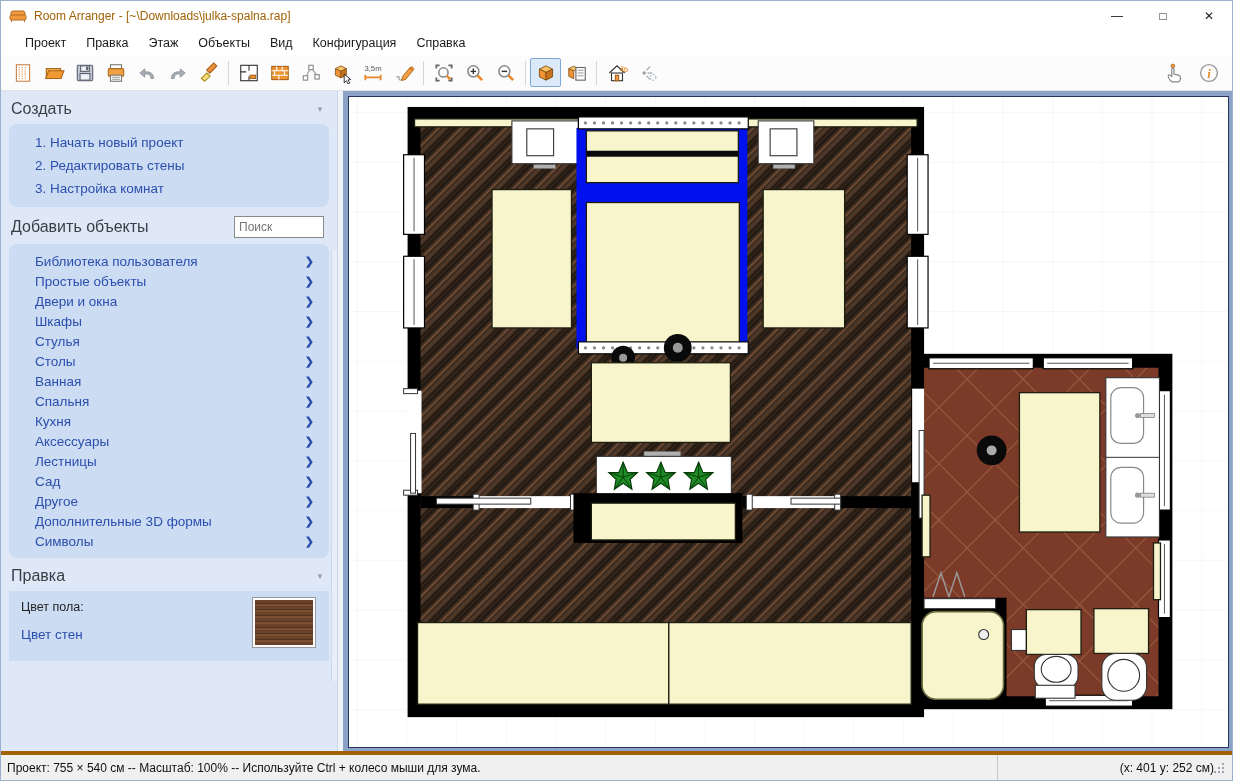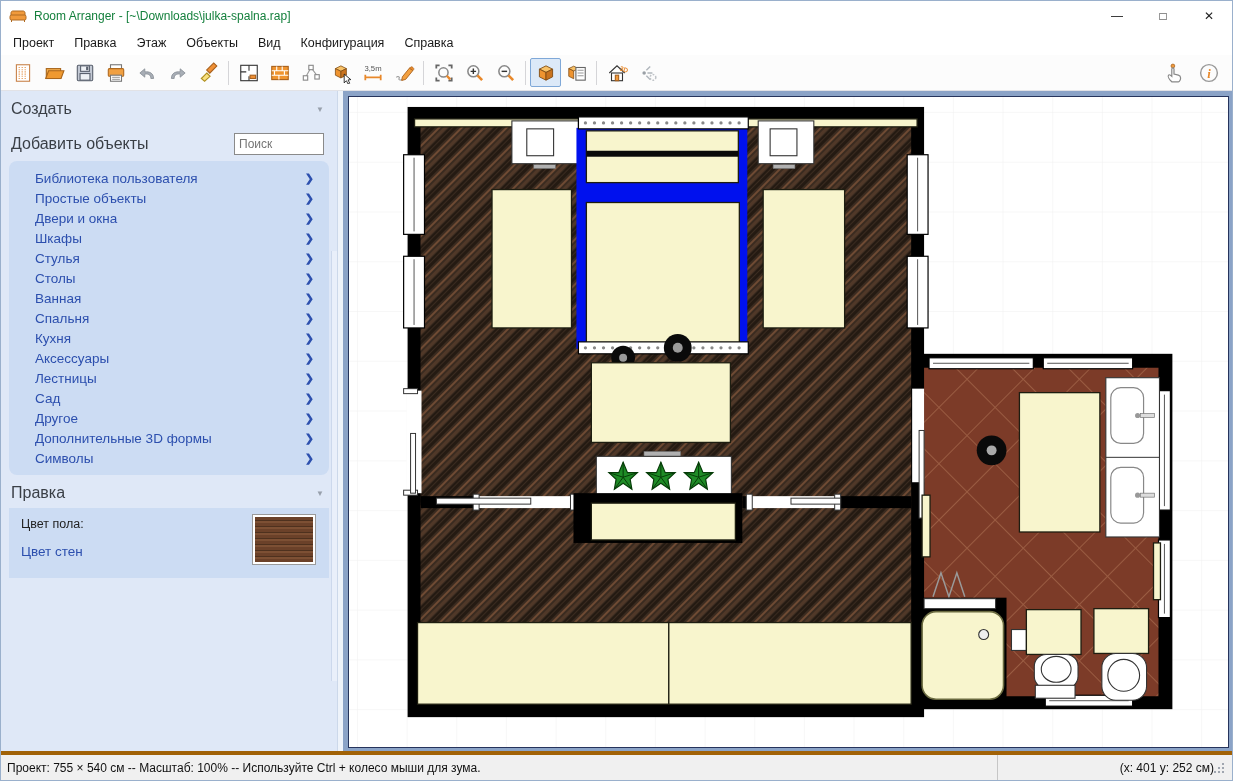--- a/index.html
+++ b/index.html
@@ -1,25 +1,25 @@
 <!DOCTYPE html>
 <html style="--accent-orange: #e8882a; --link-blue: #2c4fae; --sidebar-bg: #dfe8f7; --sidebar-box: #ccdcf3; --header-text: #3a3f46; --status-bg: #f0f0f0; --canvas-frame: #8ba3c7; --canvas-frame-edge: #26345c; --grid-line: #efefef; --wall: #000000; --wood-base: #3a2b20; --wood-dark: #241a12; --wood-light: #6e4a33; --wood-mid: #503828; --tile-base: #7c3b28; --tile-line: #9a5c42; --cream: #f8f5cd; --bed-blue: #0011ee; --star-green: #1e8b26; --swatch-wood: #6b4129;"><head>
 <meta charset="utf-8">
 <style>
   html,body{margin:0;padding:0;background:#d4d4d4;font-family:"Liberation Sans",sans-serif;}
   .window{width:1231px;height:779px;border:1px solid #9ab0cc;background:#fff;display:flex;flex-direction:column;overflow:hidden;}
 
   
   .titlebar{height:30px;display:flex;align-items:center;padding-left:8px;background:#fff;flex:0 0 auto;}
-  .title-text{font-size:12px;color:#15803d;margin-left:7px;}
+  .title-text{font-size:12px;color:#a16207;margin-left:7px;}
   .win-controls{margin-left:auto;display:flex;height:100%;}
   .win-btn{width:46px;display:flex;align-items:center;justify-content:center;font-size:12px;color:#222;}
 
   
-  .menubar{height:24px;display:flex;align-items:center;padding-left:2px;font-size:12.5px;color:#1a1a1a;background:#fff;flex:0 0 auto;}
+  .menubar{height:24px;display:flex;align-items:center;padding-left:14px;font-size:12.5px;color:#1a1a1a;background:#fff;flex:0 0 auto;}
   .menu-item{padding:3px 10px;}
 
   
   .toolbar{height:35px;display:flex;align-items:center;padding:0 8px 0 6px;background:#fcfcfc;border-bottom:1px solid #e2e2e6;flex:0 0 auto;}
   .tb{width:31px;height:29px;display:flex;align-items:center;justify-content:center;background:none;border:1px solid transparent;padding:0;}
   .tb svg{width:22px;height:22px;}
   .tb.pressed{background:#dce9f8;border:1px solid #7fa8d8;border-radius:2px;}
   .tb-sep{width:1px;height:24px;background:#d5d5d8;margin:0 4px;}
   .tb-right{margin-left:auto;display:flex;gap:4px;}
   .icon-text{font-family:"Liberation Sans",sans-serif;fill:#555;}
@@ -263,20 +263,25 @@
         </button>
     </div>
   </div>
 
   <div class="main">
 
     <div class="sidebar">
       <div class="sec-header">
         <span>Создать</span>
         <span class="collapse">▼</span>
+      </div>
+      <div class="sec-box">
+        <a class="link">1. Начать новый проект</a>
+        <a class="link">2. Редактировать стены</a>
+        <a class="link">3. Настройка комнат</a>
       </div>
 
       <div class="sec-header">
         <span>Добавить объекты</span>
         <input class="search" placeholder="Поиск" style="">
       </div>
       <div class="sec-box">
         <div class="cat-row">
             <span class="cat-label">Библиотека пользователя</span>
             <span class="chev">❯</span>

